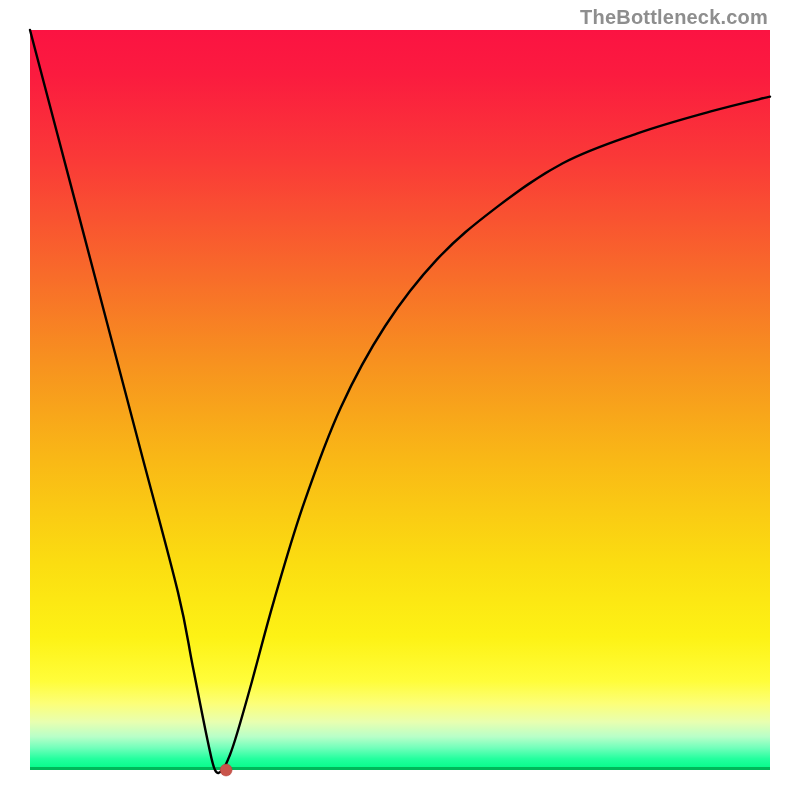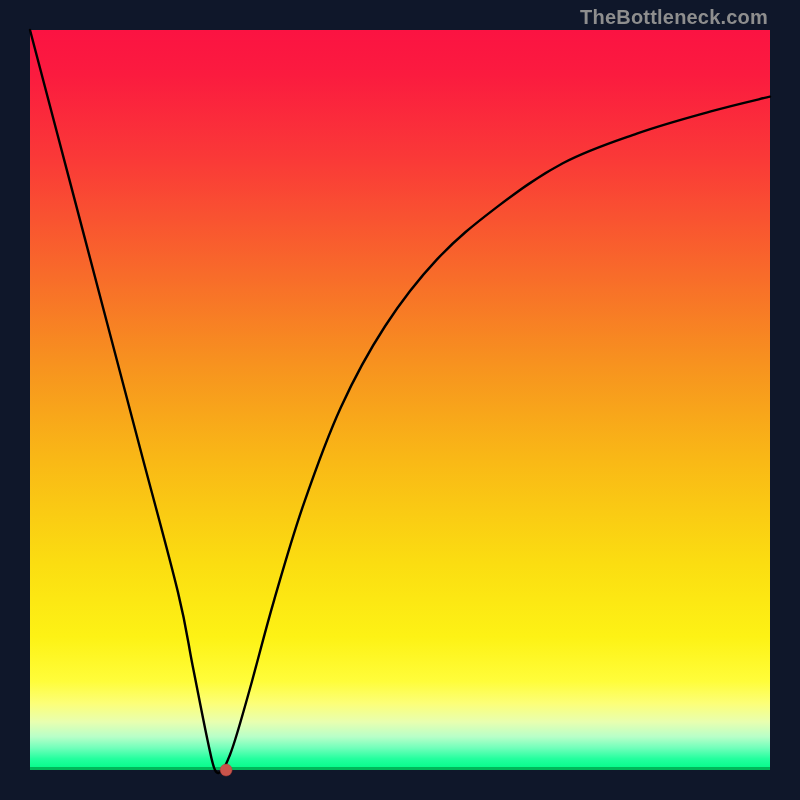--- a/index.html
+++ b/index.html
@@ -8,21 +8,21 @@
     width: 800px;
     height: 800px;
     overflow: hidden;
     background: #000;
     font-family: Arial, Helvetica, sans-serif;
   }
   .frame {
     position: relative;
     width: 800px;
     height: 800px;
-    background: #0f172a;
+    background: #ffffff;
   }
   .plot {
     position: absolute;
     left: 30px;
     top: 30px;
     width: 740px;
     height: 740px;
     
     background: linear-gradient(
       to bottom,

